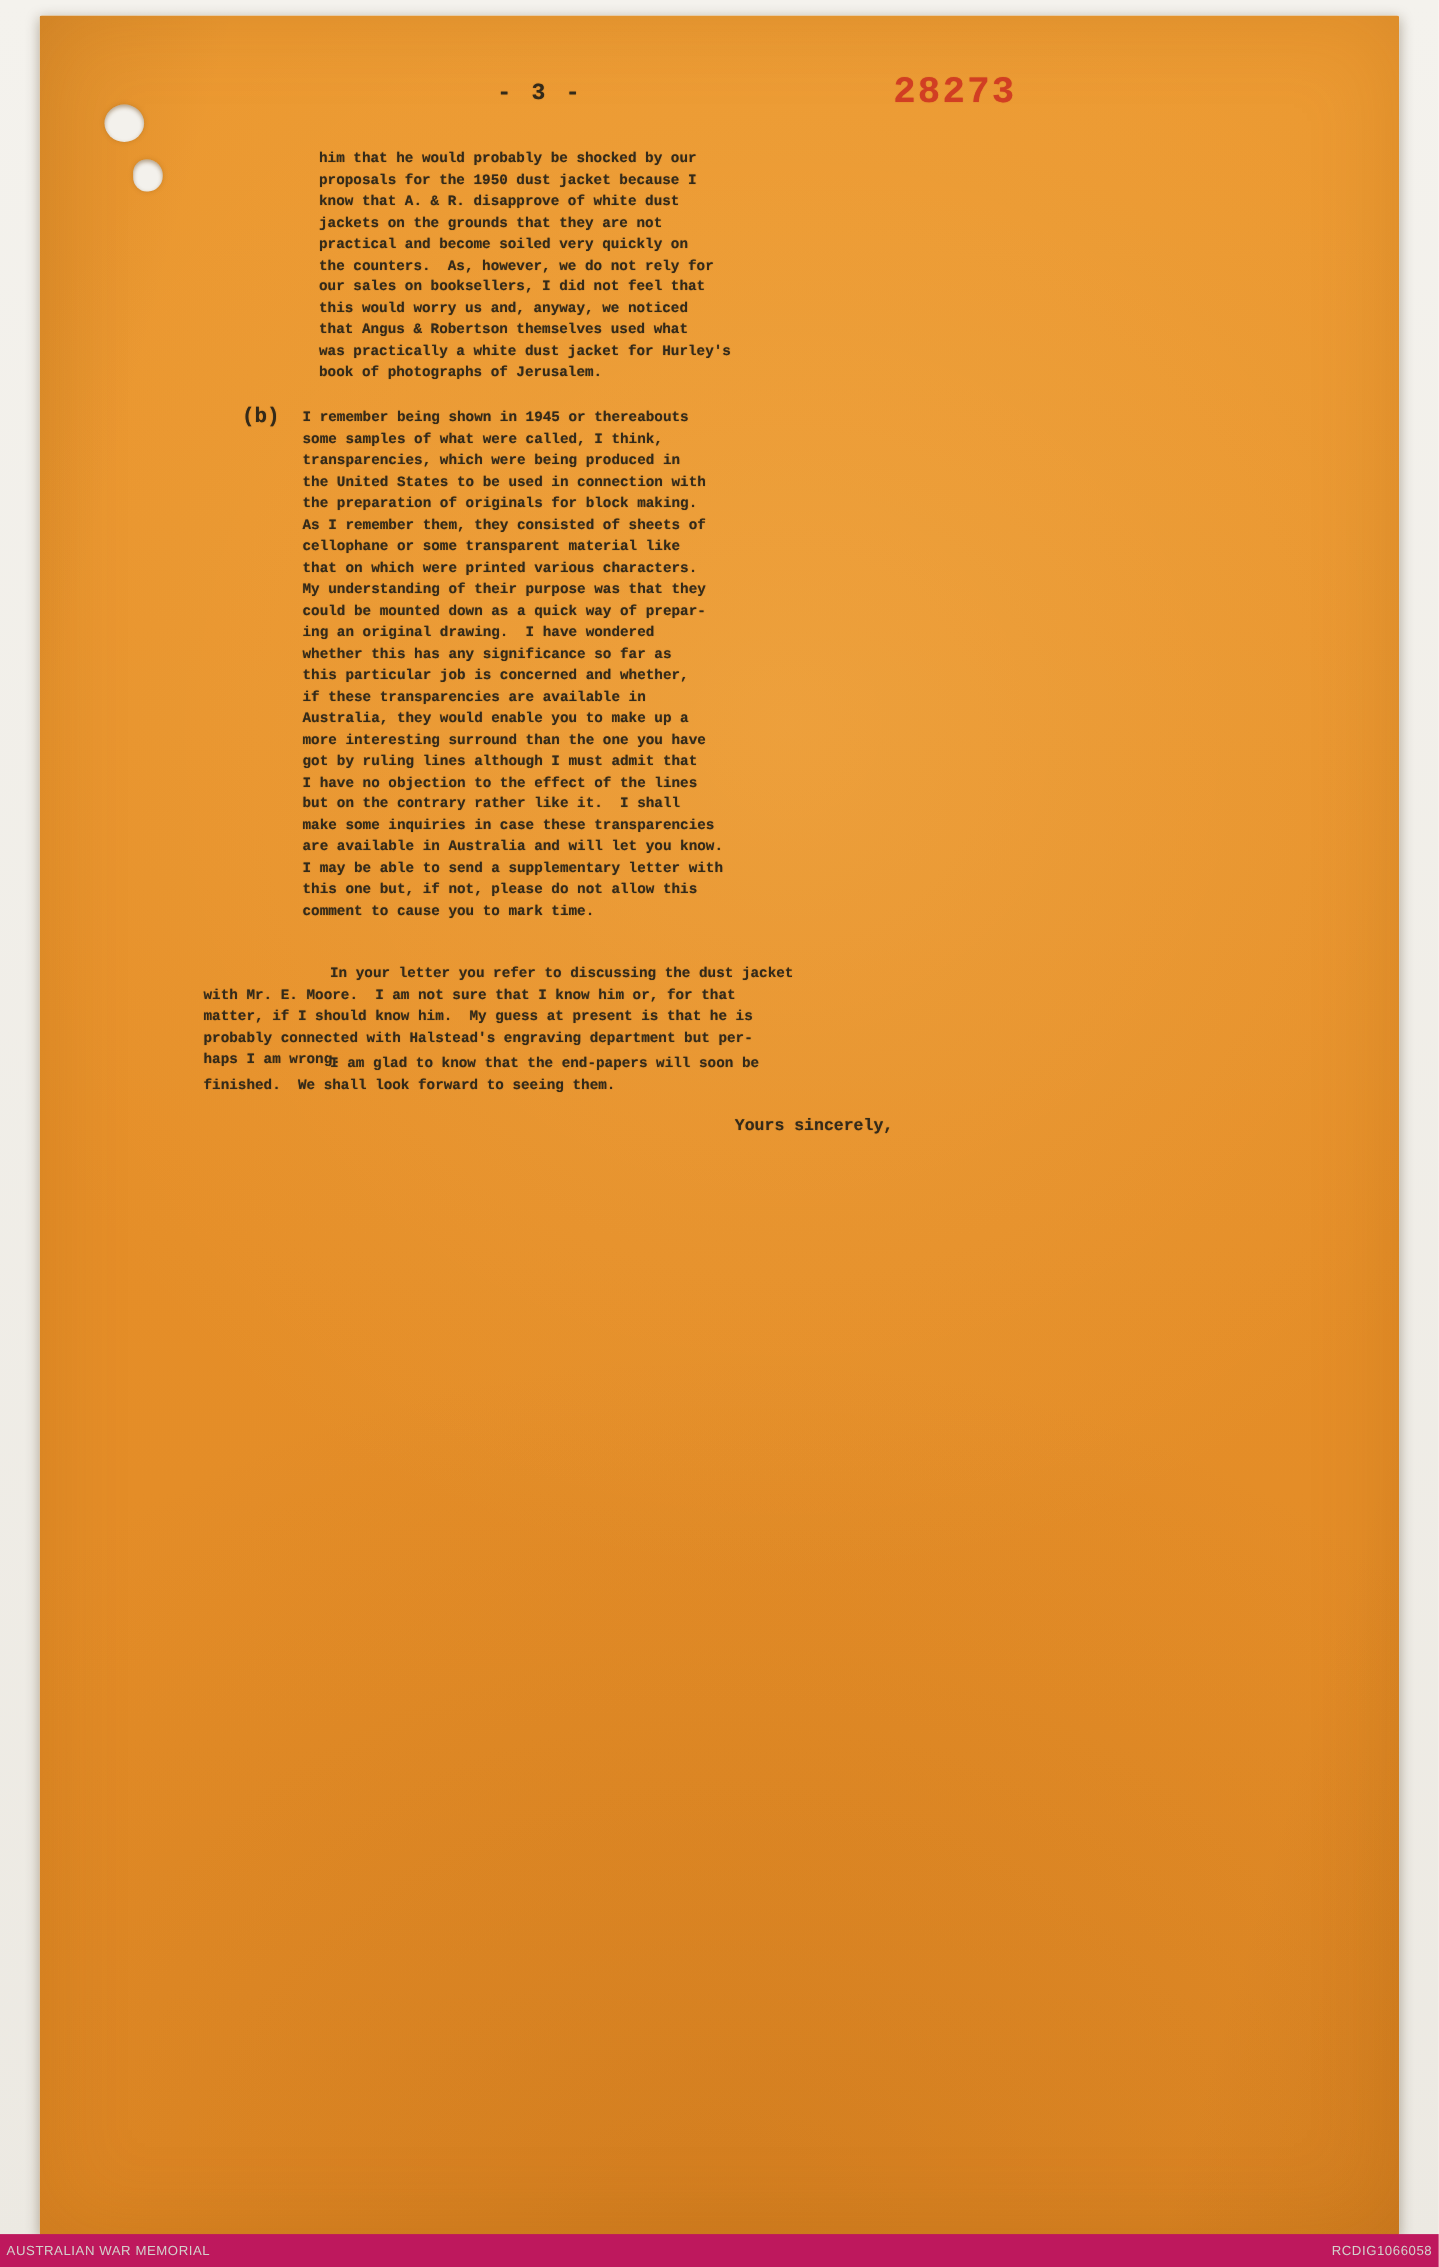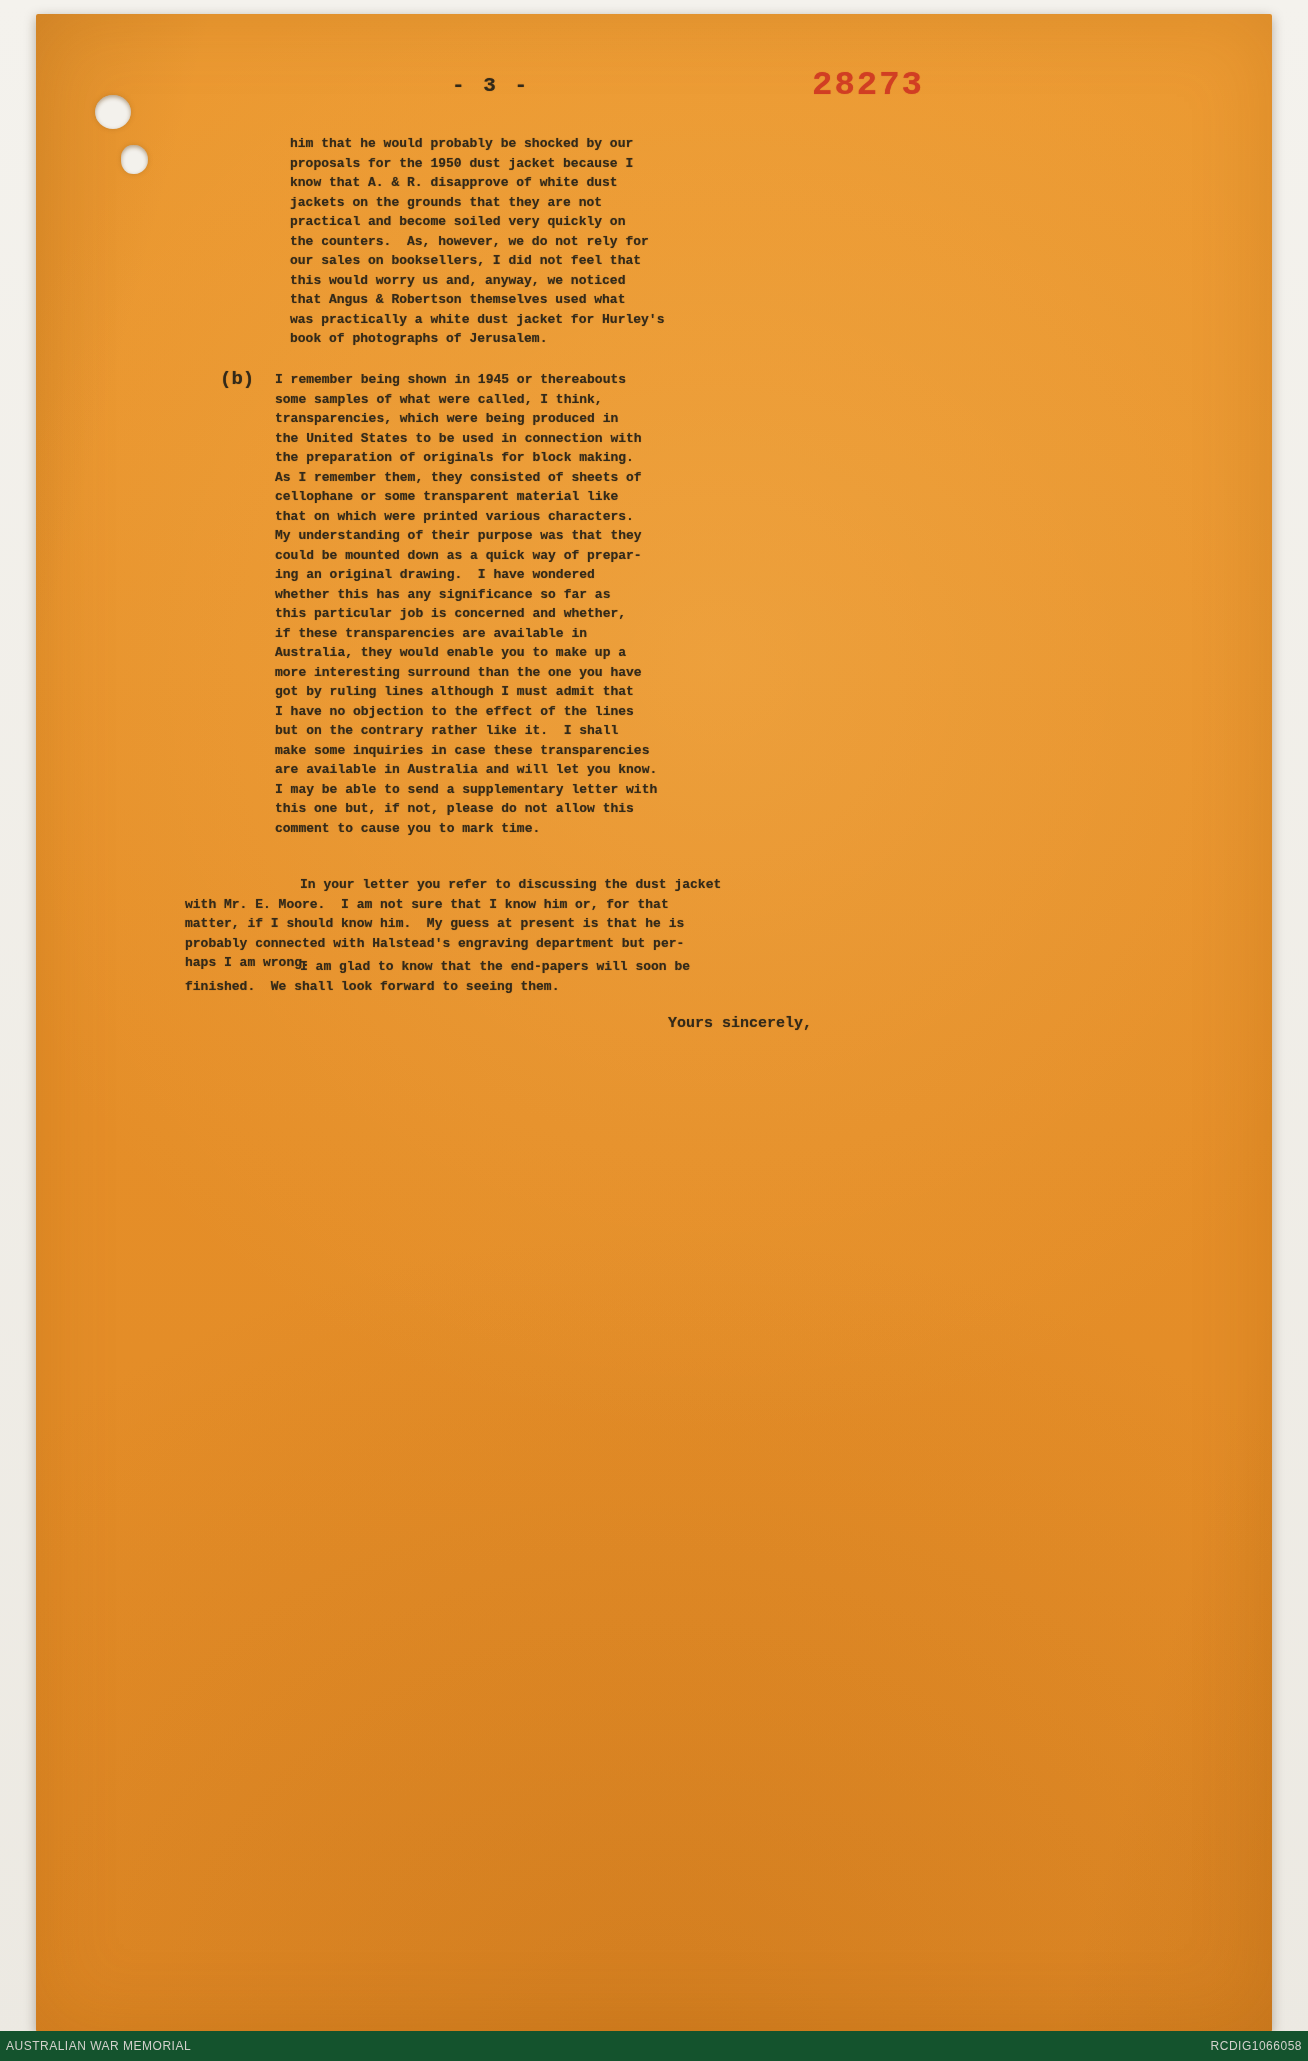--- a/index.html
+++ b/index.html
@@ -54,21 +54,21 @@
   .para{font-size:13px;line-height:19.5px;}
   .block1{position:absolute;left:254px;top:120px;width:585px;}
   .b-label{position:absolute;left:184px;top:356px;font-size:19px;line-height:19.5px;}
   .block-b{position:absolute;left:239px;top:356px;width:600px;}
   .moore{position:absolute;left:149px;top:861px;width:770px;text-indent:115px;}
   .endpapers{position:absolute;left:149px;top:943px;width:770px;text-indent:115px;}
   .closing{position:absolute;left:632px;top:1000px;font-size:15px;line-height:20px;}
 
   .footer-bar{
     position:absolute;left:0;bottom:0;width:1308px;height:30px;
-    background:#14532d;
+    background:#be185d;
     display:flex;align-items:center;justify-content:space-between;
     padding:0 6px;box-sizing:border-box;gap:12px;
   }
   .footer-bar span{
     color:#d3d1cc;font-size:12px;letter-spacing:0.5px;
     font-family:"Liberation Sans",sans-serif;
   }
 </style>
 </head>
 <body>

